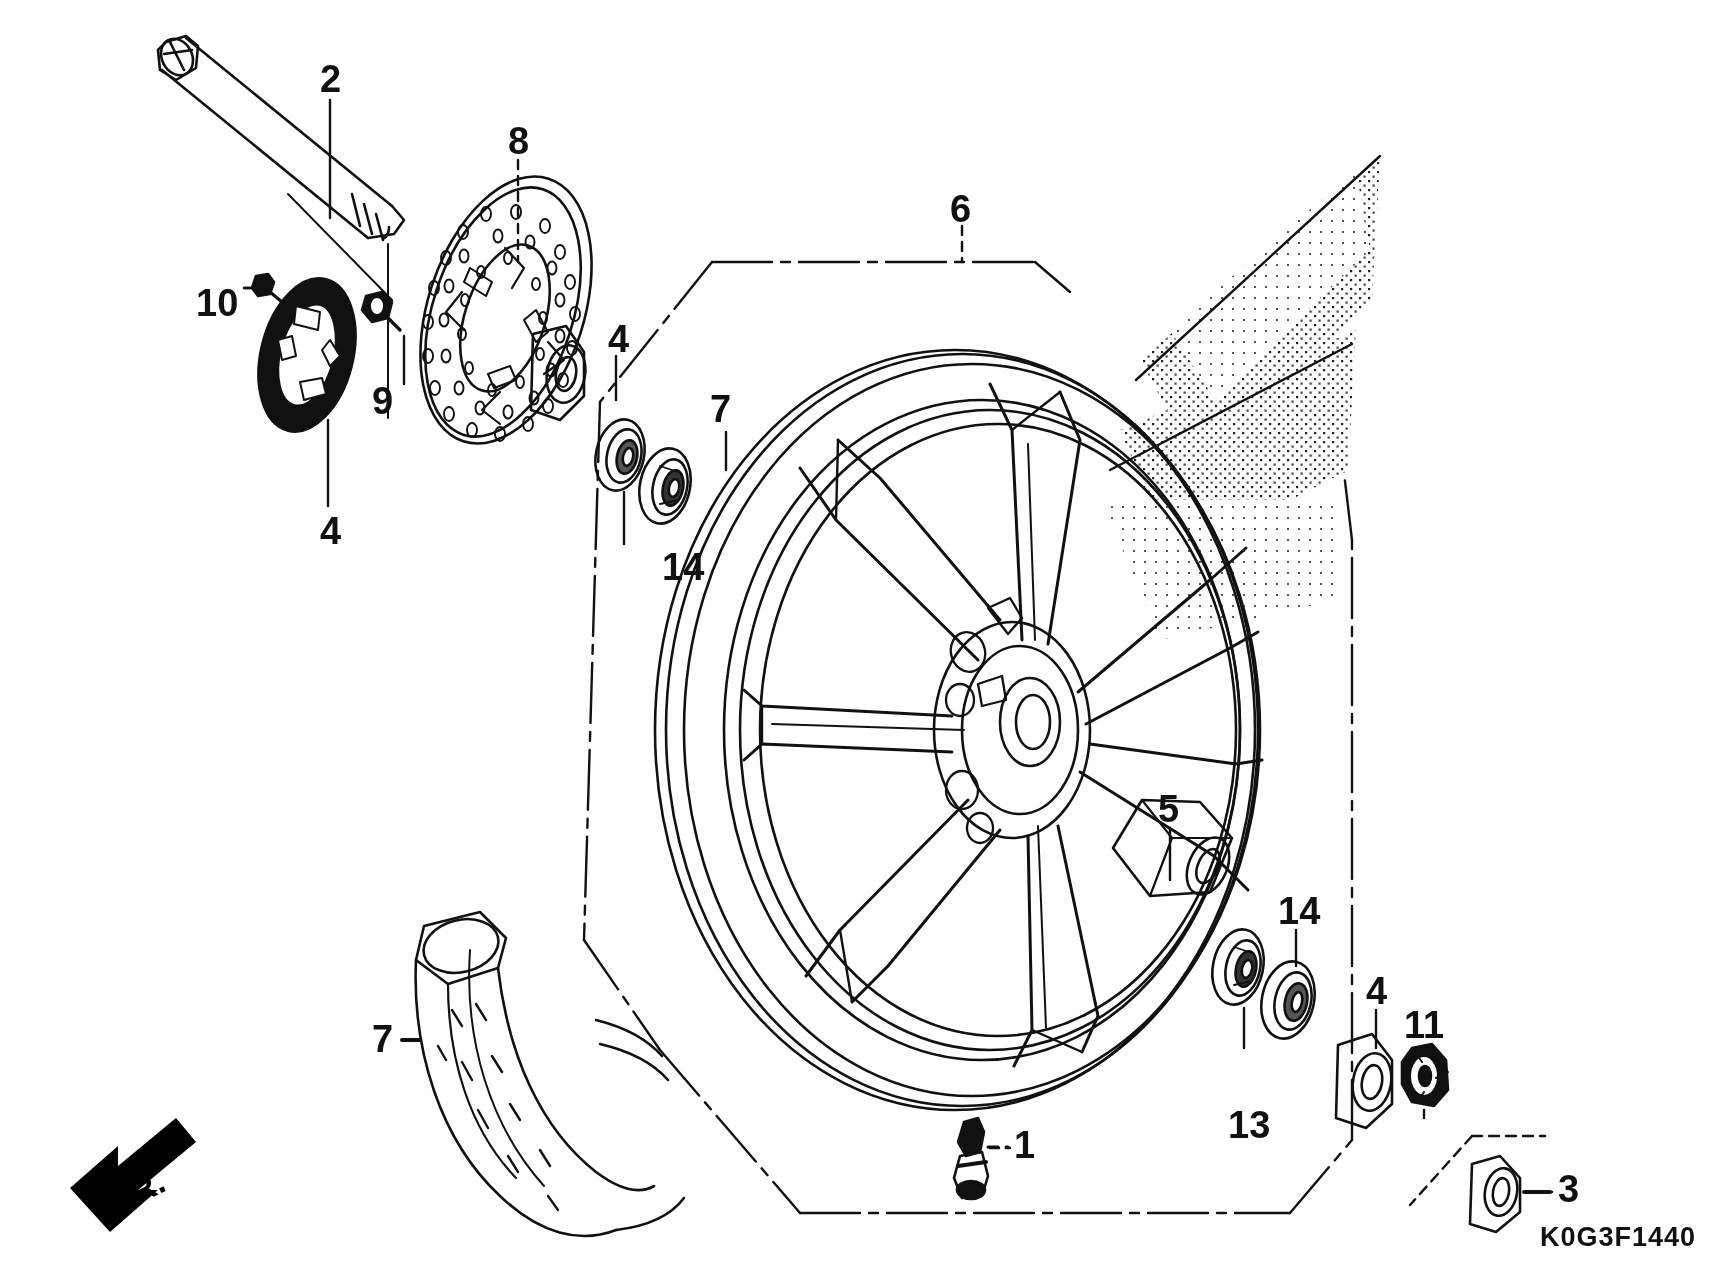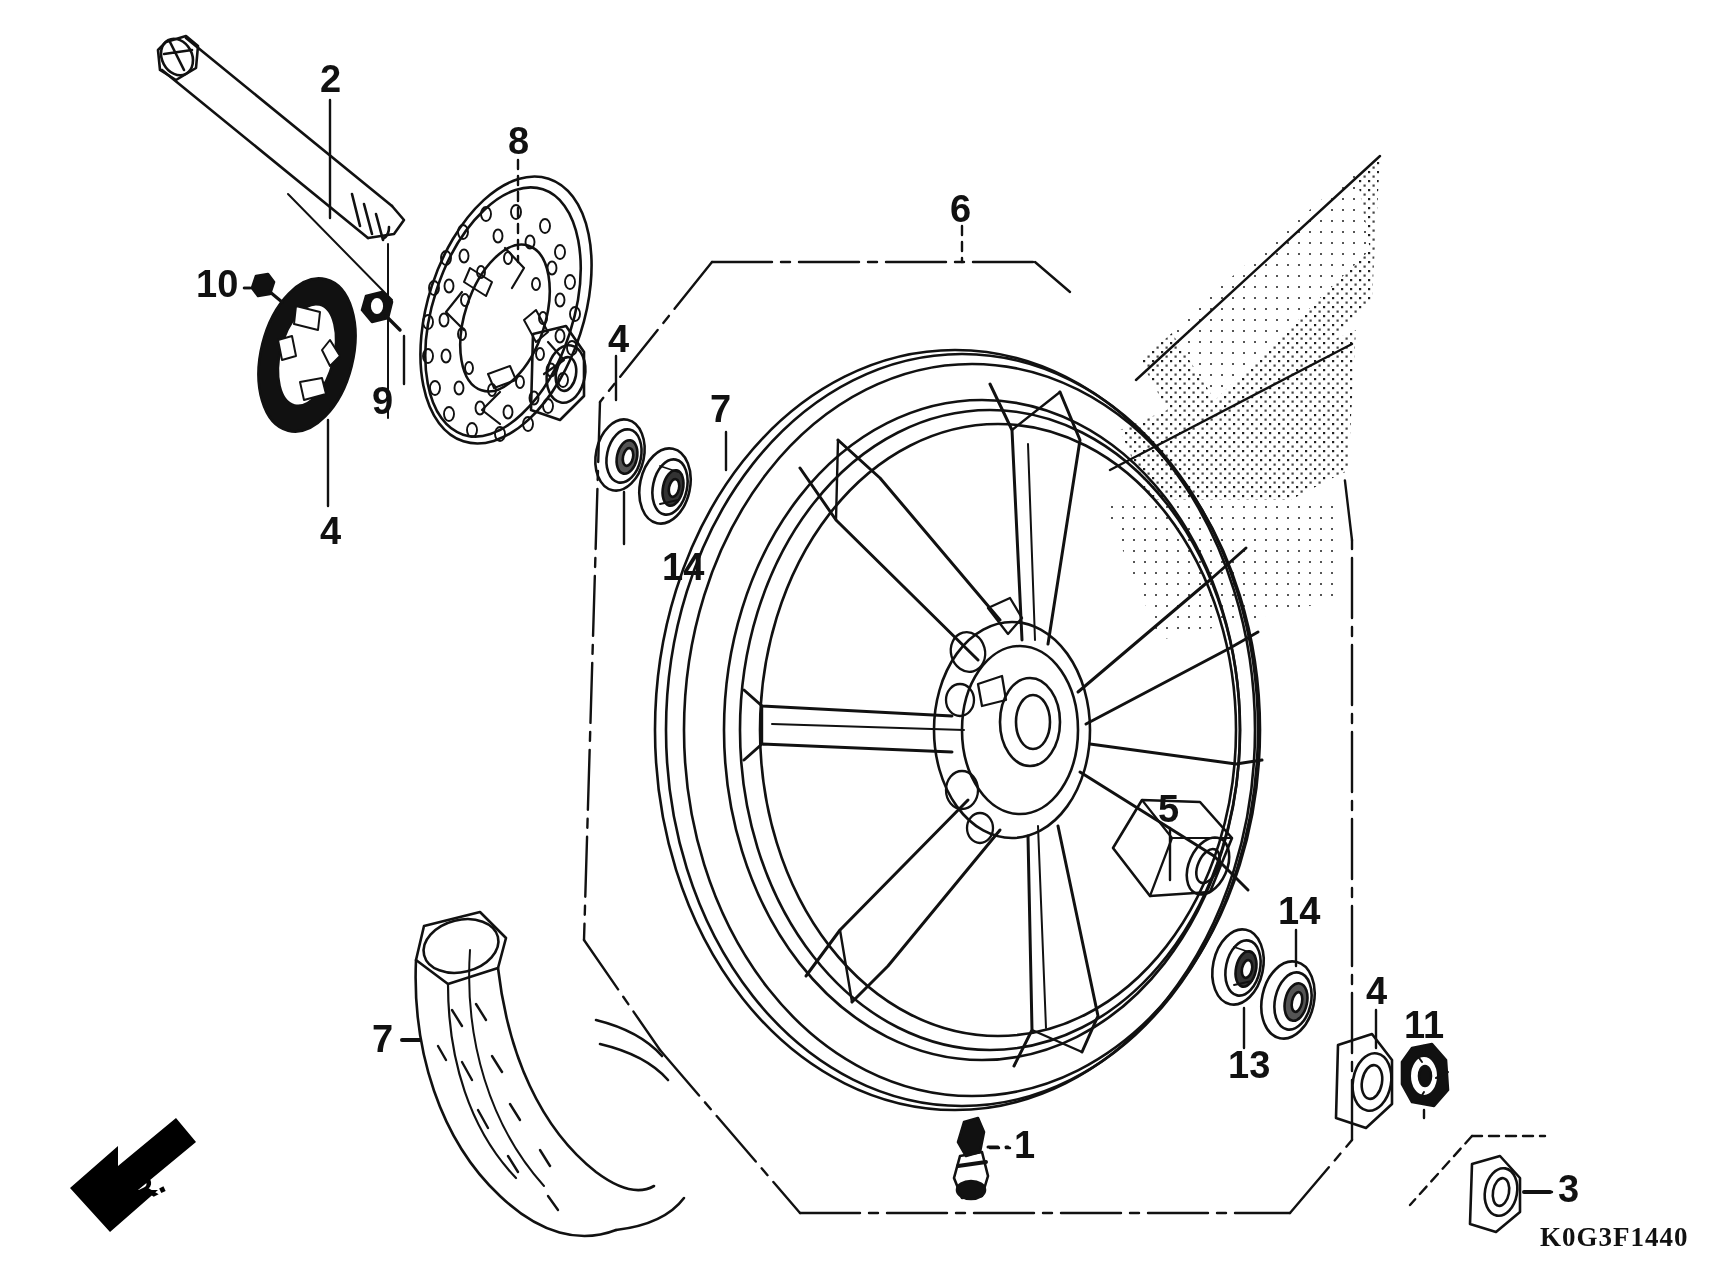--- a/index.html
+++ b/index.html
@@ -17,21 +17,21 @@
     font-family:"Liberation Sans", sans-serif;
     font-weight:bold;
     color:#111111;
     white-space:nowrap;
     line-height:1;
     user-select:none;
   }
   .lbl-num{font-size:38px;letter-spacing:0px;}
   .code{
     position:absolute;
-    font-family:Liberation Serif, serif;
+    font-family:Liberation Sans, sans-serif;
     font-weight:bold;
     font-size:27px;
     color:#111111;
     letter-spacing:1px;
   }
   .fr{
     position:absolute;
     font-family:"Liberation Sans", sans-serif;
     font-weight:bold;
     font-size:34px;
@@ -415,32 +415,32 @@
 
       <g stroke="none" fill="#000000">
         <path d="M70 1188 L118 1146 L118 1166 L176 1118 L196 1142 L138 1190 L158 1190 L110 1232 Z"></path>
       </g>
     </g>
   </svg>
 
   <div class="lbl lbl-num" style="left:320px;top:60px;">2</div>
   <div class="lbl lbl-num" style="left:508px;top:122px;">8</div>
   <div class="lbl lbl-num" style="left:950px;top:190px;">6</div>
-  <div class="lbl lbl-num" style="left:196px;top:265px;">10</div>
+  <div class="lbl lbl-num" style="left:196px;top:284px;">10</div>
   <div class="lbl lbl-num" style="left:608px;top:320px;">4</div>
   <div class="lbl lbl-num" style="left:372px;top:382px;">9</div>
   <div class="lbl lbl-num" style="left:710px;top:390px;">7</div>
   <div class="lbl lbl-num" style="left:320px;top:512px;">4</div>
   <div class="lbl lbl-num" style="left:662px;top:548px;">14</div>
   <div class="lbl lbl-num" style="left:1158px;top:790px;">5</div>
   <div class="lbl lbl-num" style="left:1278px;top:892px;">14</div>
   <div class="lbl lbl-num" style="left:1366px;top:972px;">4</div>
   <div class="lbl lbl-num" style="left:372px;top:1020px;">7</div>
   <div class="lbl lbl-num" style="left:1404px;top:1006px;text-align:center;">11</div>
-  <div class="lbl lbl-num" style="left:1228px;top:1046px;text-align:center;">13</div>
+  <div class="lbl lbl-num" style="left:1228px;top:1106px;text-align:center;">13</div>
   <div class="lbl lbl-num" style="left:1014px;top:1126px;">1</div>
   <div class="lbl lbl-num" style="left:1558px;top:1170px;">3</div>
 
   <div class="fr" style="left:122px;top:1182px;">FR.</div>
 
   <div class="code" style="left:1540px;top:1222px;">K0G3F1440</div>
 
 </div>
 
 </body></html>

